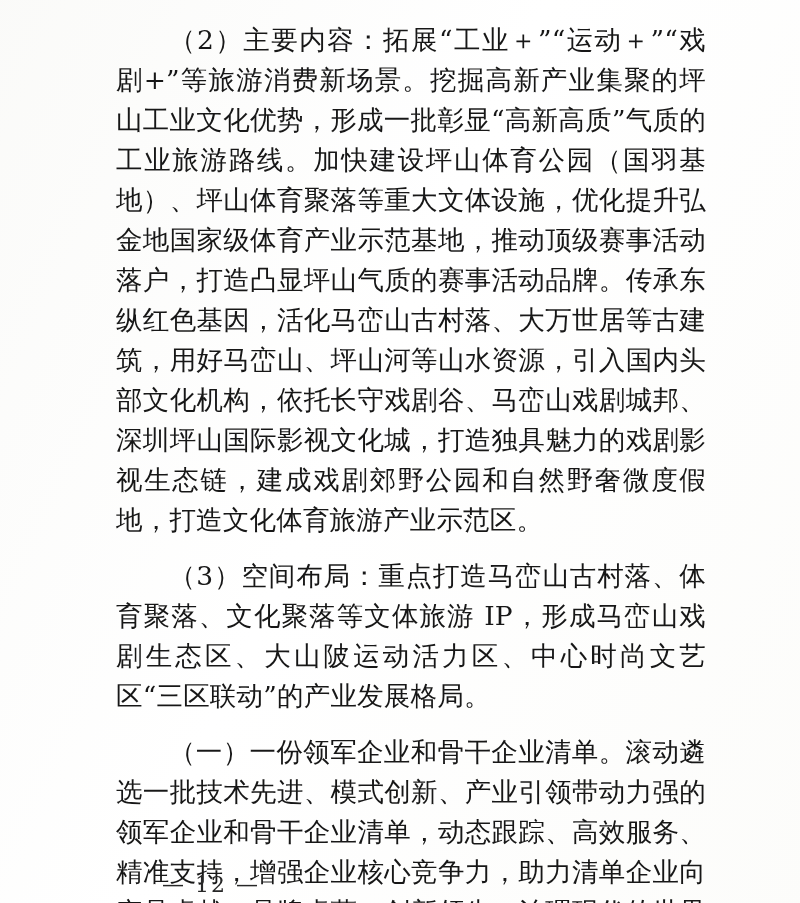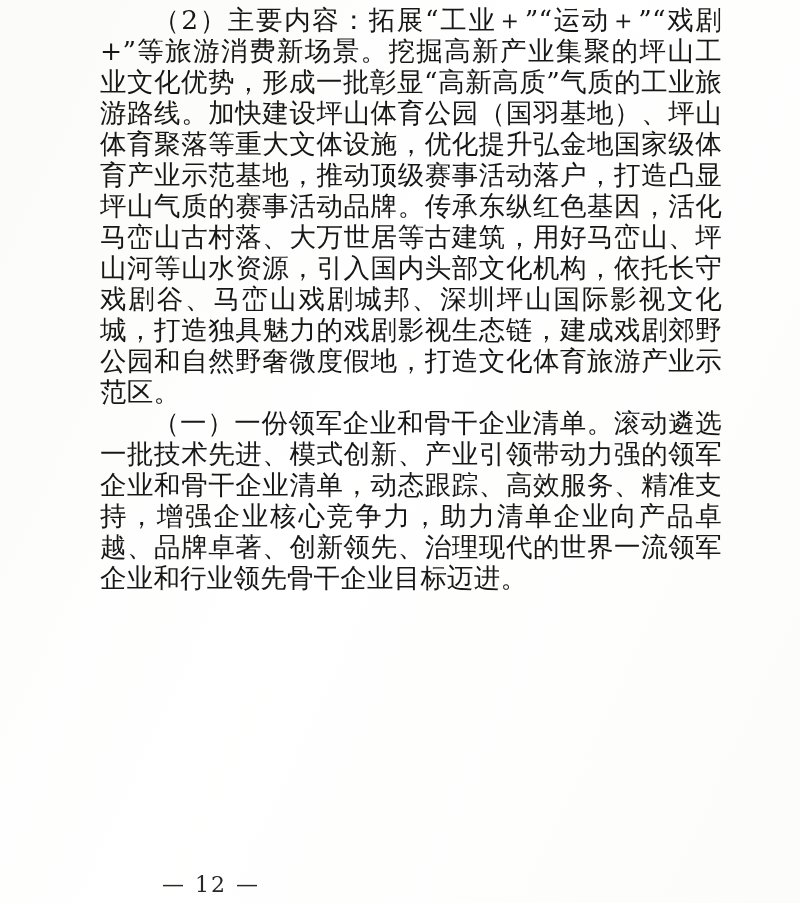--- a/index.html
+++ b/index.html
@@ -27,26 +27,26 @@
 
   .content {
     position: absolute;
     left: 100px;
     top: 4px;
     width: 622px;
   }
 
   .para {
     font-size: 26.5px;
-    line-height: 31px;
+    line-height: 40px;
     color: #1b1b1b;
     text-align: justify;
     text-justify: inter-character;
     letter-spacing: 0.2px;
-    margin: 0;
+    margin: 16px;
     font-weight: 400;
     -webkit-font-smoothing: antialiased;
   }
   .para.indent {
     text-indent: 2em;
   }
 
   .heading {
     font-size: 26.5px;
     line-height: 37.2px;
@@ -78,20 +78,21 @@
 </style>
 </head>
 <body>
 
 <div class="page">
 
   <div class="content">
 
     <p class="para indent">（2）主要内容：拓展“工业＋”“运动＋”“戏剧+”等旅游消费新场景。挖掘高新产业集聚的坪山工业文化优势，形成一批彰显“高新高质”气质的工业旅游路线。加快建设坪山体育公园（国羽基地）、坪山体育聚落等重大文体设施，优化提升弘金地国家级体育产业示范基地，推动顶级赛事活动落户，打造凸显坪山气质的赛事活动品牌。传承东纵红色基因，活化马峦山古村落、大万世居等古建筑，用好马峦山、坪山河等山水资源，引入国内头部文化机构，依托长守戏剧谷、马峦山戏剧城邦、深圳坪山国际影视文化城，打造独具魅力的戏剧影视生态链，建成戏剧郊野公园和自然野奢微度假地，打造文化体育旅游产业示范区。</p>
 
+    <p class="para indent">（3）空间布局：重点打造马峦山古村落、体育聚落、文化聚落等文体旅游 IP，形成马峦山戏剧生态区、大山陂运动活力区、中心时尚文艺区“三区联动”的产业发展格局。</p>
 
 
 
     <p class="para indent">（一）一份领军企业和骨干企业清单。滚动遴选一批技术先进、模式创新、产业引领带动力强的领军企业和骨干企业清单，动态跟踪、高效服务、精准支持，增强企业核心竞争力，助力清单企业向产品卓越、品牌卓著、创新领先、治理现代的世界一流领军企业和行业领先骨干企业目标迈进。</p>
 
   </div>
 
   <div class="pagenum">— 12 —</div>
 
 </div>

